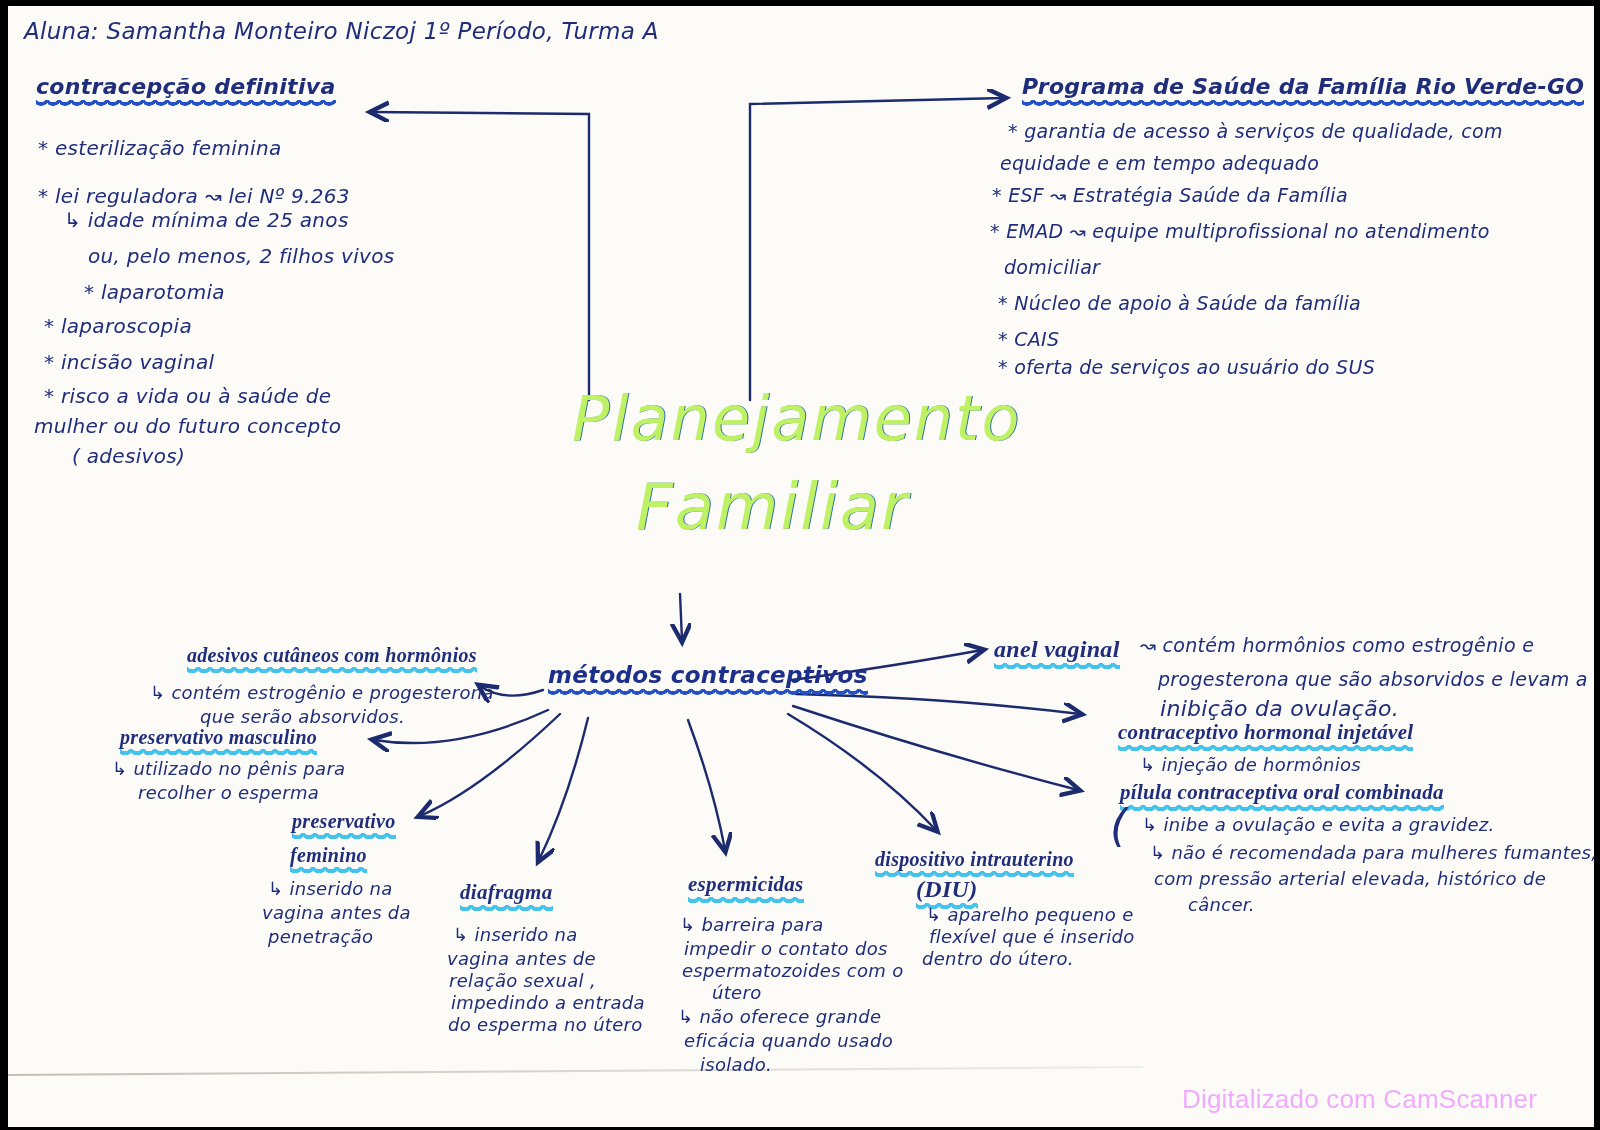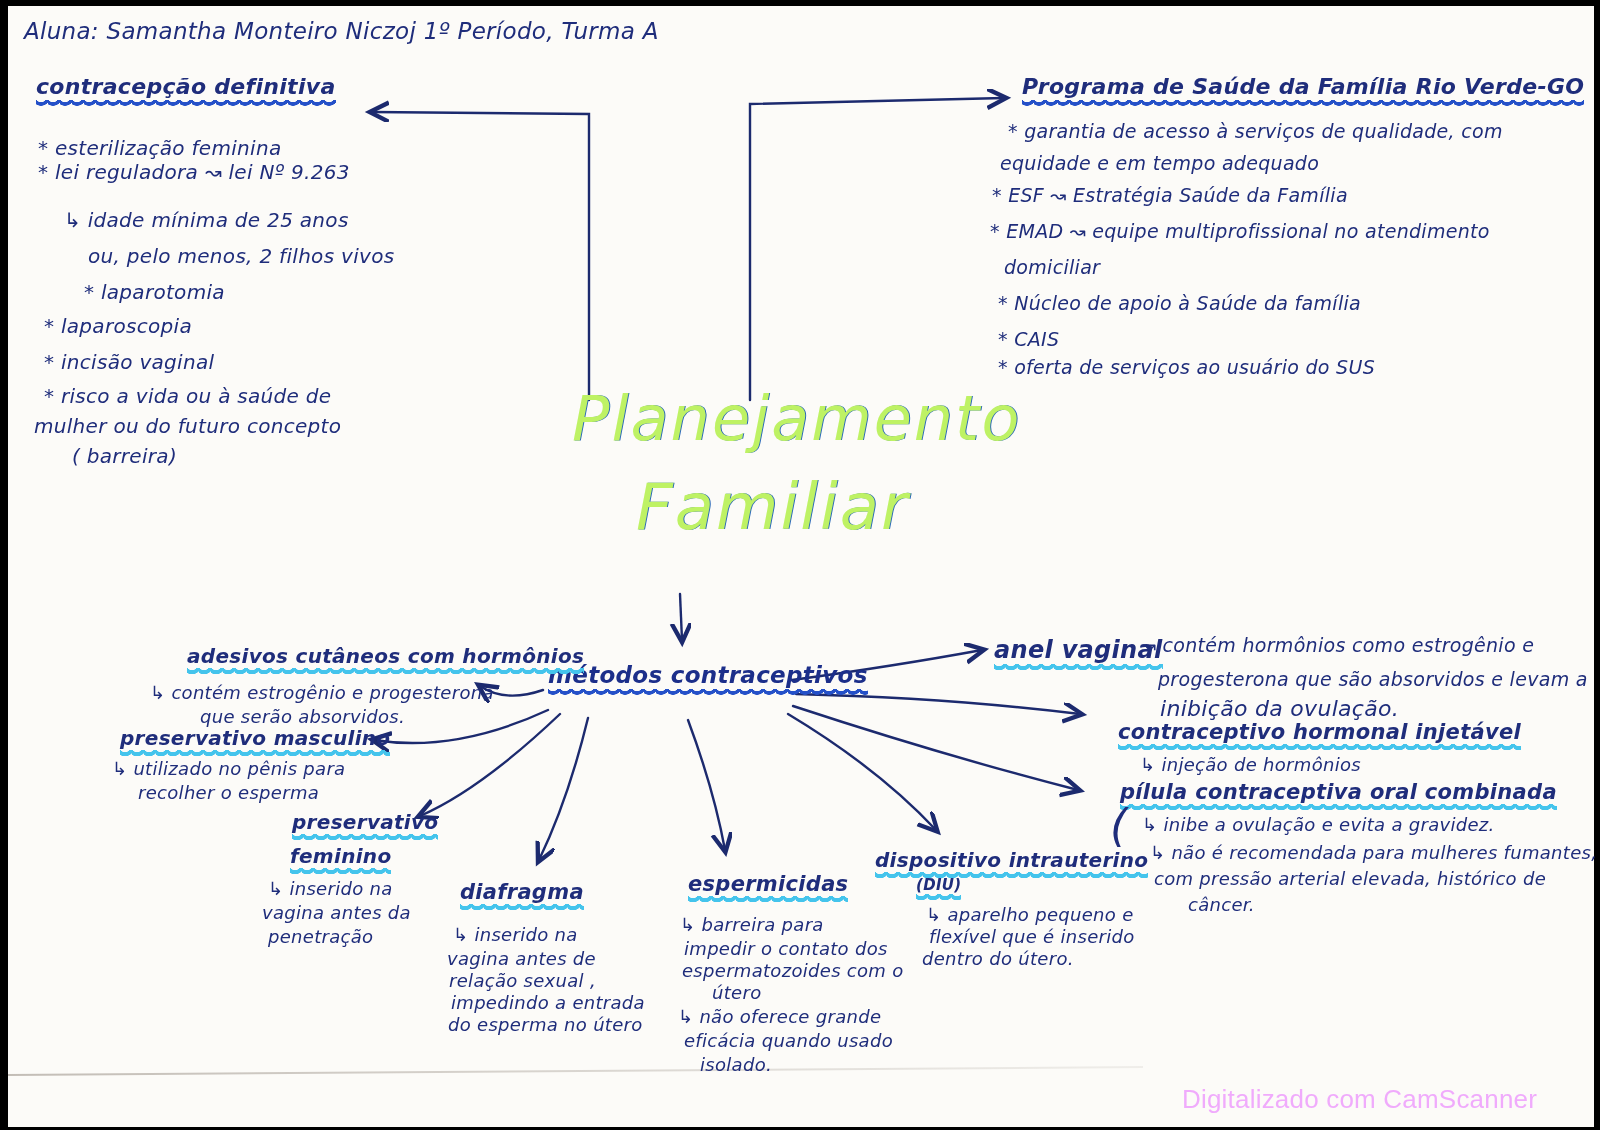--- a/index.html
+++ b/index.html
@@ -5,21 +5,21 @@
   html,body{margin:0;padding:0;background:#222;}
   .stage{position:relative;width:1600px;height:1130px;background:#000;overflow:hidden;
          font-family:"DejaVu Sans",sans-serif;}
   .paper{position:absolute;left:8px;top:6px;right:6px;bottom:3px;background:#fcfbf8;}
   .paper-edge{position:absolute;left:8px;top:1070px;width:1135px;height:2px;
               background:linear-gradient(to right,#b5aea6,#eceae6);transform:rotate(-0.4deg);opacity:.8;}
   .line{position:absolute;white-space:nowrap;color:#1f2d7b;font-style:italic;letter-spacing:.3px;}
   .note{font-size:18px;}
   .item{font-size:20px;}
   .ritem{font-size:19px;}
-  .mtitle{font-size:21px;font-weight:bold;}
+  .mtitle{font-size:21px;font-weight:bold;font-family:Liberation Serif, serif;}
   .section-title{font-size:22px;font-weight:bold;}
   .big-title{font-weight:normal;color:#bef264;letter-spacing:2px;
              text-shadow:1px 0 0 #2a68b8;}
   .node-label{font-size:23px;font-weight:bold;color:#1c2f8a;}
   .wavy-dark::after{content:"";display:block;height:8px;margin-top:1px;
     background-image:radial-gradient(circle at 5px -3px, rgba(0,0,0,0) 5px, #2450c8 5.5px, #2450c8 8.5px, rgba(0,0,0,0) 9px);
     background-size:12px 9px;background-repeat:repeat-x;}
   .wavy-cyan::after{content:"";display:block;height:9px;margin-top:0px;
     background-image:radial-gradient(circle at 5px -3px, rgba(0,0,0,0) 5px, #44c4ec 5.5px, #44c4ec 9px, rgba(0,0,0,0) 9.5px);
     background-size:12px 10px;background-repeat:repeat-x;}
@@ -59,29 +59,29 @@
 
   <div class="line" style="left:24px;top:18px;font-size:23px;">Aluna: Samantha Monteiro Niczoj 1º Período, Turma A</div>
 
   <div class="line big-title" style="left:572px;top:382px;font-size:62px;">Planejamento</div>
   <div class="line big-title" style="left:636px;top:470px;font-size:64px;">Familiar</div>
 
   <div class="line section-title" style="left:36px;top:74px;">
     <span class="wavy-dark">contracepção definitiva</span>
   </div>
   <div class="line item" style="left:38px;top:136px;">* esterilização feminina</div>
-  <div class="line item" style="left:38px;top:160px;text-align:right;">* lei reguladora ↝ lei Nº 9.263</div>
+  <div class="line item" style="left:38px;top:184px;text-align:right;">* lei reguladora ↝ lei Nº 9.263</div>
   <div class="line item" style="left:64px;top:208px;">↳ idade mínima de 25 anos</div>
   <div class="line item" style="left:88px;top:244px;">ou, pelo menos, 2 filhos vivos</div>
   <div class="line item" style="left:46px;top:280px;margin-left:38px;">* laparotomia</div>
   <div class="line item" style="left:44px;top:314px;">* laparoscopia</div>
   <div class="line item" style="left:44px;top:350px;">* incisão vaginal</div>
   <div class="line item" style="left:44px;top:384px;">* risco a vida ou à saúde de</div>
   <div class="line item" style="left:34px;top:414px;">mulher ou do futuro concepto</div>
-  <div class="line item" style="left:72px;top:444px;">( barreira)</div>
+  <div class="line item" style="left:72px;top:444px;">( adesivos)</div>
 
   <div class="line section-title" style="left:1022px;top:74px;">
     <span class="wavy-dark">Programa de Saúde da Família Rio Verde-GO</span>
   </div>
   <div class="line ritem" style="left:1008px;top:120px;">* garantia de acesso à serviços de qualidade, com</div>
   <div class="line ritem" style="left:1000px;top:152px;">equidade e em tempo adequado</div>
   <div class="line ritem" style="left:992px;top:184px;">* ESF ↝ Estratégia Saúde da Família</div>
   <div class="line ritem" style="left:990px;top:220px;">* EMAD ↝ equipe multiprofissional no atendimento</div>
   <div class="line ritem" style="left:1004px;top:256px;">domiciliar</div>
   <div class="line ritem" style="left:998px;top:292px;">* Núcleo de apoio à Saúde da família</div>
@@ -130,21 +130,21 @@
   <div class="line note" style="left:684px;top:938px;">impedir o contato dos</div>
   <div class="line note" style="left:682px;top:960px;">espermatozoides com o</div>
   <div class="line note" style="left:712px;top:982px;">útero</div>
   <div class="line note" style="left:678px;top:1006px;">↳ não oferece grande</div>
   <div class="line note" style="left:684px;top:1030px;">eficácia quando usado</div>
   <div class="line note" style="left:700px;top:1054px;">isolado.</div>
 
   <div class="line mtitle" style="left:875px;top:848px;font-size:20px;">
     <span class="wavy-cyan">dispositivo intrauterino</span>
   </div>
-  <div class="line mtitle" style="left:916px;top:876px;font-size:15px;">
+  <div class="line mtitle" style="left:916px;top:876px;font-size:24px;">
     <span class="wavy-cyan">(DIU)</span>
   </div>
   <div class="line note" style="left:926px;top:904px;">↳ aparelho pequeno e</div>
   <div class="line note" style="left:929px;top:926px;">flexível que é inserido</div>
   <div class="line note" style="left:922px;top:948px;">dentro do útero.</div>
 
   <div class="line mtitle" style="left:994px;top:636px;font-size:24px;">
     <span class="wavy-cyan">anel vaginal</span>
   </div>
   <div class="line note" style="left:1158px;top:668px;font-size:19px;">progesterona que são absorvidos e levam a</div>

